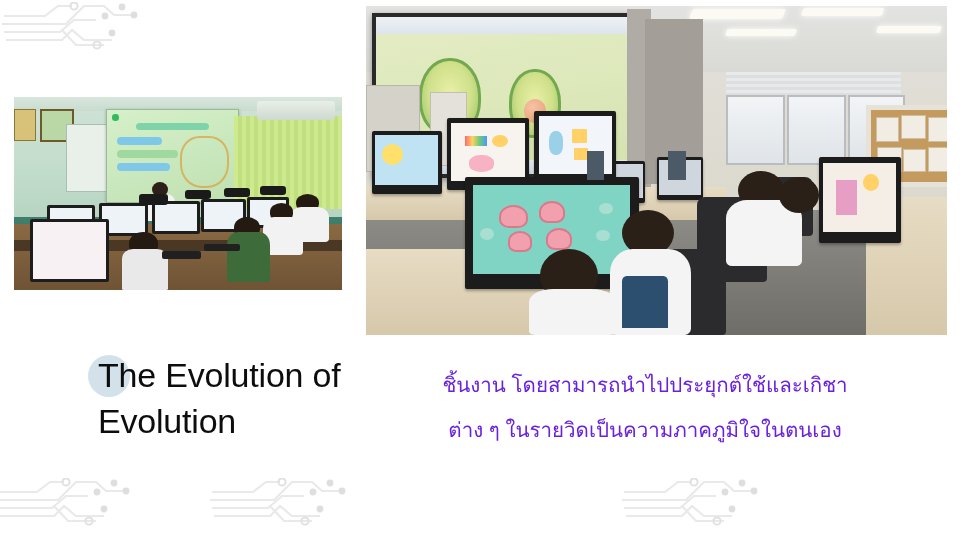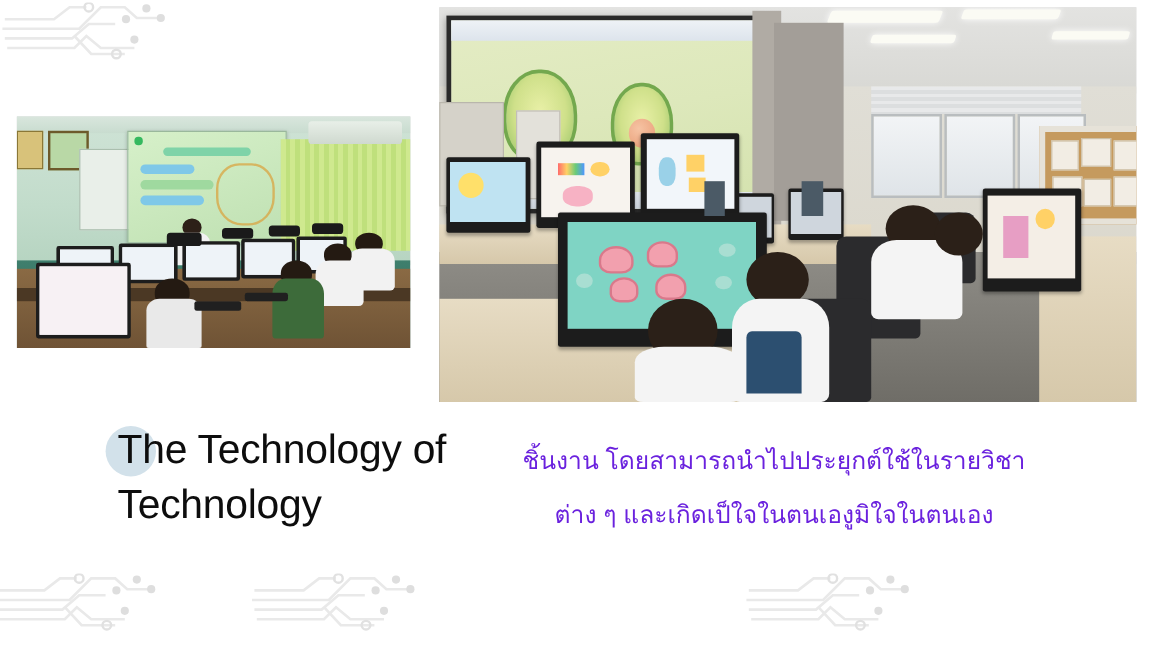--- a/index.html
+++ b/index.html
@@ -428,23 +428,23 @@
       <div class="ph-el b-stu-head" style="left:71%;top:52%;width:7%;height:11%;"></div>
 
       <div class="ph-el" style="left:38%;top:44%;width:3%;height:9%;background:#4b5a66;"></div>
       <div class="ph-el" style="left:52%;top:44%;width:3%;height:9%;background:#4b5a66;"></div>
     </div>
   </div>
 
   <div class="title-block">
     <div class="title-highlight"></div>
     <div class="title-text">
-      <span>The Technology of</span><br>
-      <span>Technology</span>
+      <span>The Evolution of</span><br>
+      <span>Evolution</span>
     </div>
   </div>
 
   <div class="body-block">
-    <span class="body-line">ชิ้นงาน  โดยสามารถนำไปประยุกต์ใช้ในรายวิชา</span>
-    <span class="body-line">ต่าง ๆ และเกิดเป็ใจในตนเองูมิใจในตนเอง</span>
+    <span class="body-line">ชิ้นงาน  โดยสามารถนำไปประยุกต์ใช้และเกิชา</span>
+    <span class="body-line">ต่าง ๆ ในรายวิดเป็นความภาคภูมิใจในตนเอง</span>
   </div>
 
 </div>
 
 </body></html>

